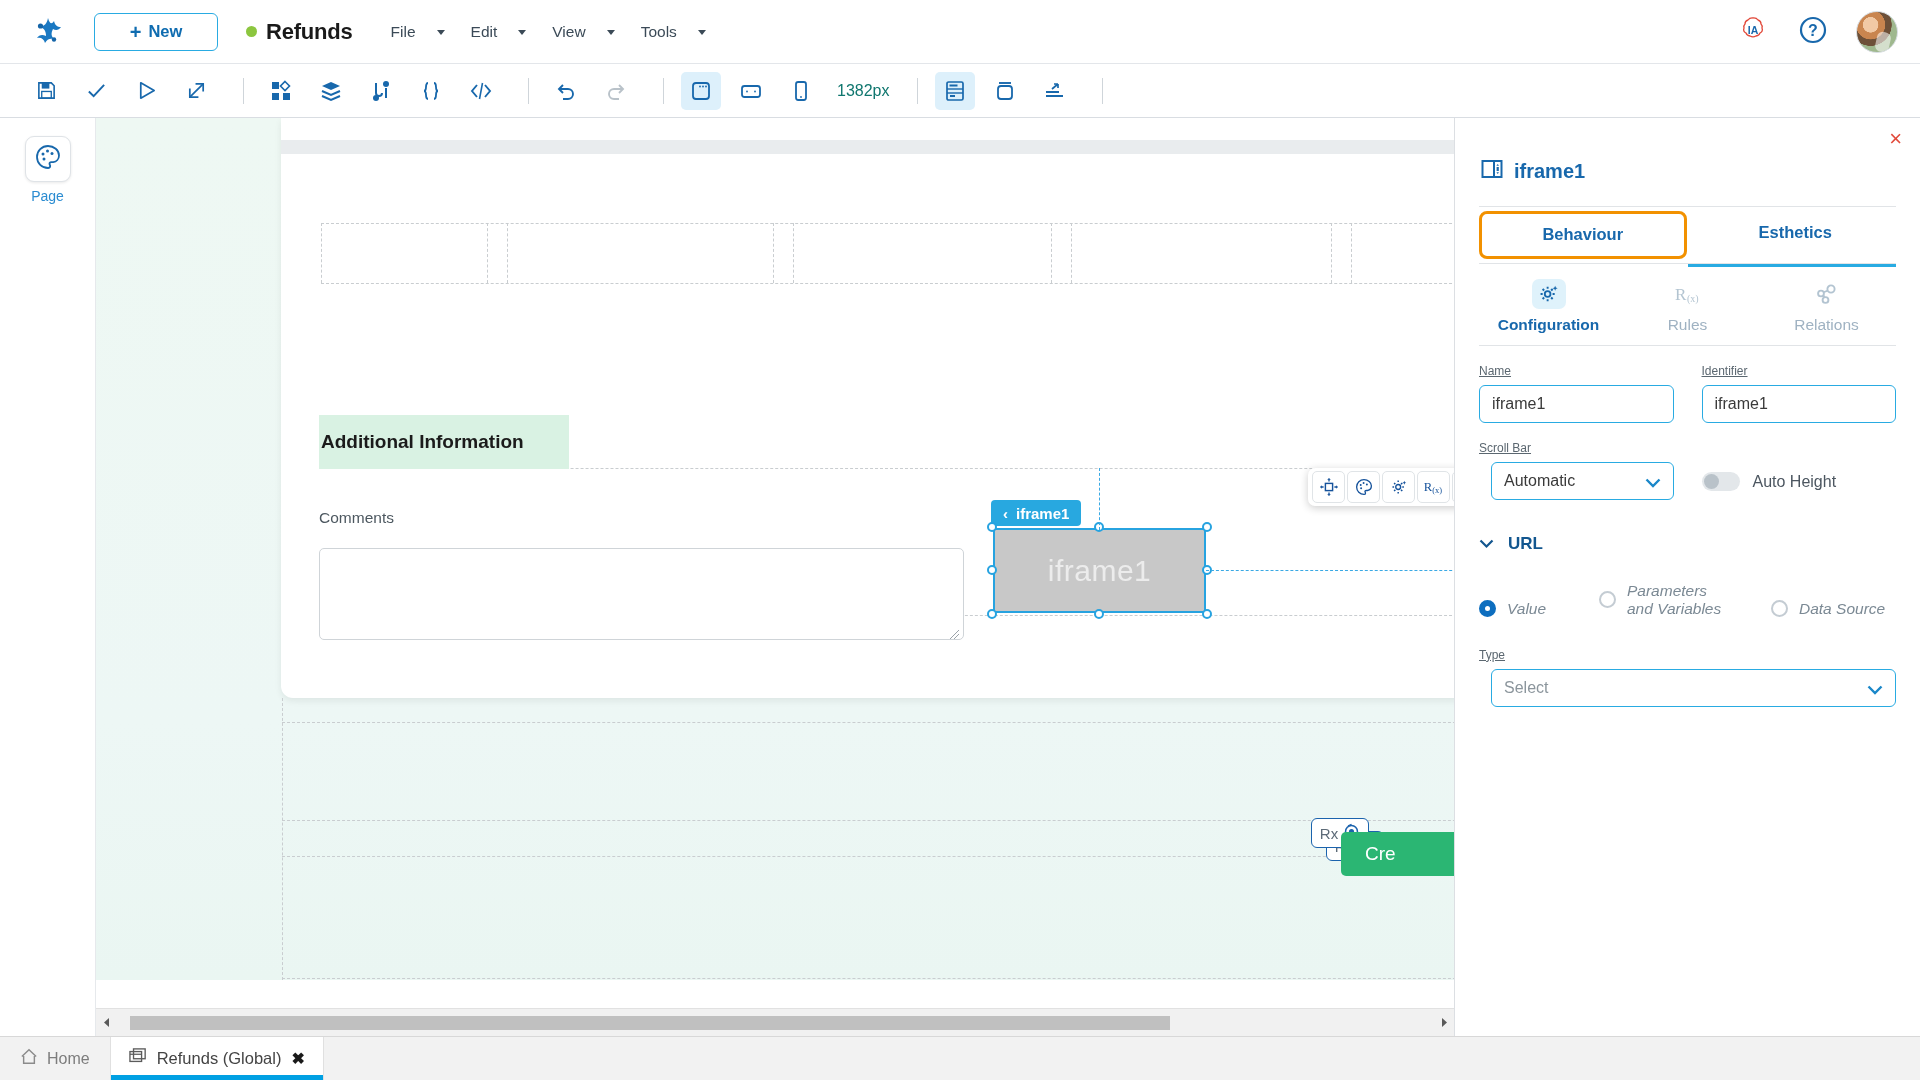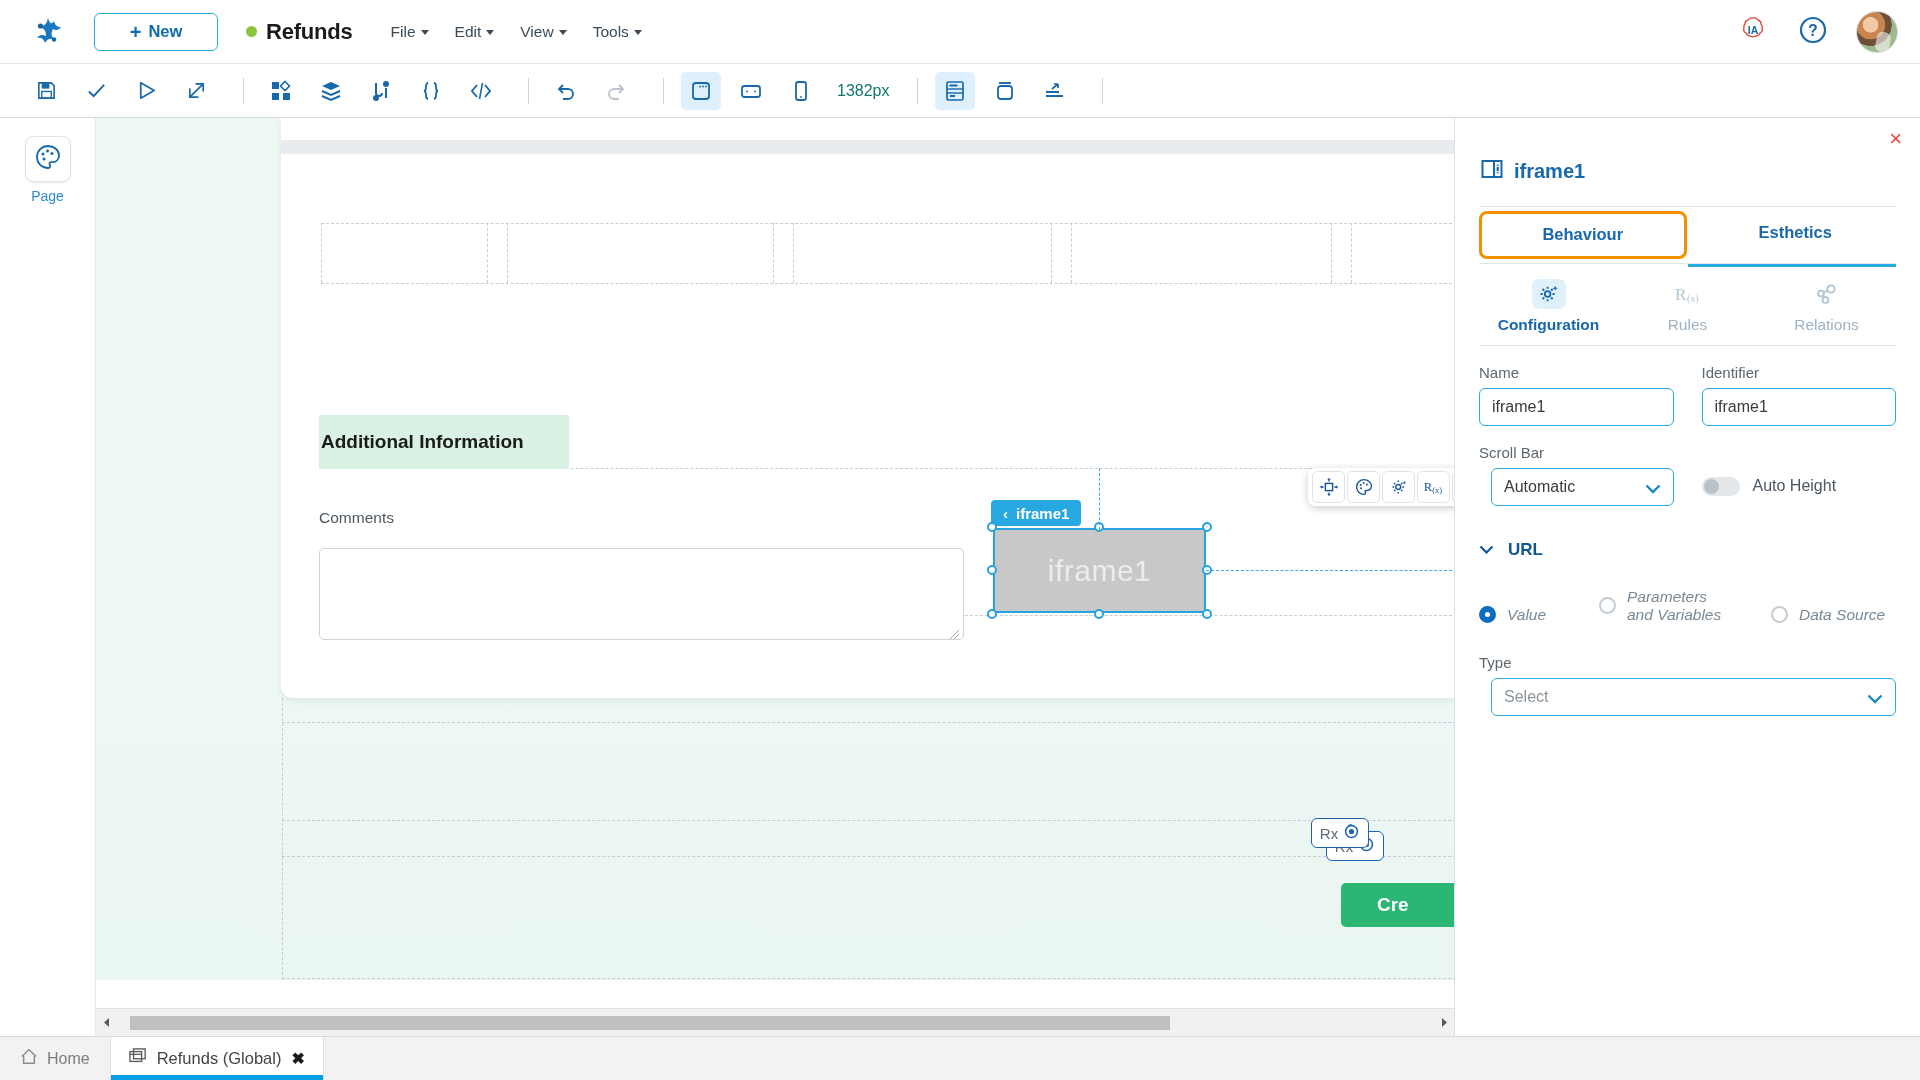--- a/index.html
+++ b/index.html
@@ -28,21 +28,21 @@
     border: 1px solid #29abe2; border-radius: 6px;
     color: #0f6cb0; font-size: 16.5px; font-weight: bold;
     background: #fff; cursor: pointer;
   }
   .new-btn .plus { font-size: 20px; font-weight: bold; line-height: 1; color: #0f6cb0; }
   .doc-title { margin-left: 28px; display: flex; align-items: center; gap: 9px; }
   .doc-dot { width: 11px; height: 11px; border-radius: 50%; background: #8cc63f; }
   .doc-title .t { font-size: 22px; font-weight: bold; color: #1a1a1a; letter-spacing: -0.2px; }
   .menus { margin-left: 38px; display: flex; align-items: center; gap: 26px; }
   .menu-item {
-    display: flex; align-items: center; gap: 5px;
+    display: flex; align-items: center; gap: 21px;
     font-size: 15.5px; color: #3b4a57; cursor: pointer;
   }
   .caret { width: 0; height: 0; border-left: 4.5px solid transparent; border-right: 4.5px solid transparent; border-top: 5.5px solid #3b4a57; margin-top: 2px; }
   .top-right { margin-left: auto; display: flex; align-items: center; gap: 26px; }
   .circ-icon { width: 34px; height: 34px; display: flex; align-items: flex-start; justify-content: center; cursor: pointer; }
   .avatar {
     width: 42px; height: 42px; border-radius: 50%;
     background: radial-gradient(circle at 34% 32%, #f1c9a5 0 20%, #c9854f 21% 38%, #6d5038 39% 55%, #9fb88e 56% 100%);
     overflow: hidden; position: relative; cursor: pointer;
     border: 1px solid #d7dde2;
@@ -149,24 +149,24 @@
   .sel-guide-h { position: absolute; border-top: 1px dashed #3aa9e4; }
   .sel-guide-v { position: absolute; border-left: 1px dashed #3aa9e4; }
 
   .rx-chip {
     position: absolute; height: 30px; min-width: 58px;
     background: #fff; border: 1.5px solid #1b63ad; border-radius: 6px;
     display: flex; align-items: center; justify-content: center; gap: 5px;
     font-size: 15px; color: #5d6b78; cursor: pointer;
   }
   .green-btn {
-    position: absolute; left: 1245px; top: 765px; width: 175px; height: 44px;
+    position: absolute; left: 1245px; top: 714px; width: 175px; height: 44px;
     background: #2bb673; border-radius: 5px;
-    display: flex; align-items: center; padding-left: 36px;
-    color: #fff; font-size: 19px; font-weight: bold; cursor: pointer;
+    display: flex; align-items: center; padding-left: 24px;
+    color: #fff; font-size: 19px; font-weight: normal; cursor: pointer;
   }
 
   
   .hscroll {
     position: absolute; left: 0; right: 0; bottom: 0; height: 28px;
     background: #f1f1f1; display: flex; align-items: center;
     border-top: 1px solid #e1e1e1;
   }
   .hs-arrow { width: 20px; height: 28px; display:flex; align-items:center; justify-content:center; cursor: pointer; }
   .hs-track { flex: 1; height: 14px; background: #f1f1f1; position: relative; }
@@ -200,21 +200,21 @@
   .subtabs { display: flex; padding: 12px 0 0; }
   .subtab { flex: 1; display: flex; flex-direction: column; align-items: center; gap: 7px; cursor: pointer; padding-bottom: 11px; }
   .subtab .ic { width: 34px; height: 30px; display: flex; align-items: center; justify-content: center; border-radius: 7px; }
   .subtab.active .ic { background: #dff2fb; }
   .subtab .lb { font-size: 15.5px; color: #9fb2c2; }
   .subtab.active .lb { color: #1868ac; font-weight: bold; }
 
   .form { padding-top: 18px; }
   .row { display: flex; gap: 28px; }
   .fld { flex: 1; }
-  .lbl { font-size: 15px; color: #5b6770; margin-bottom: 7px; display: block; }
+  .lbl { font-size: 12px; color: #5b6770; margin-bottom: 7px; display: block; text-decoration: underline; }
   .inp {
     width: 100%; height: 38px; border: 1px solid #29abe2; border-radius: 6px;
     padding: 0 12px; font-size: 16px; color: #3a3a3a; background: #fff;
     font-family: "Liberation Sans", sans-serif; outline: none;
   }
   .sel-wrap { position: relative; padding-left: 12px; }
   .sel-wrap .chev {
     position: absolute; right: 13px; top: 13px; pointer-events: none;
   }
   .toggle-row { display: flex; align-items: center; gap: 13px; flex: 1; padding-top: 22px; }

